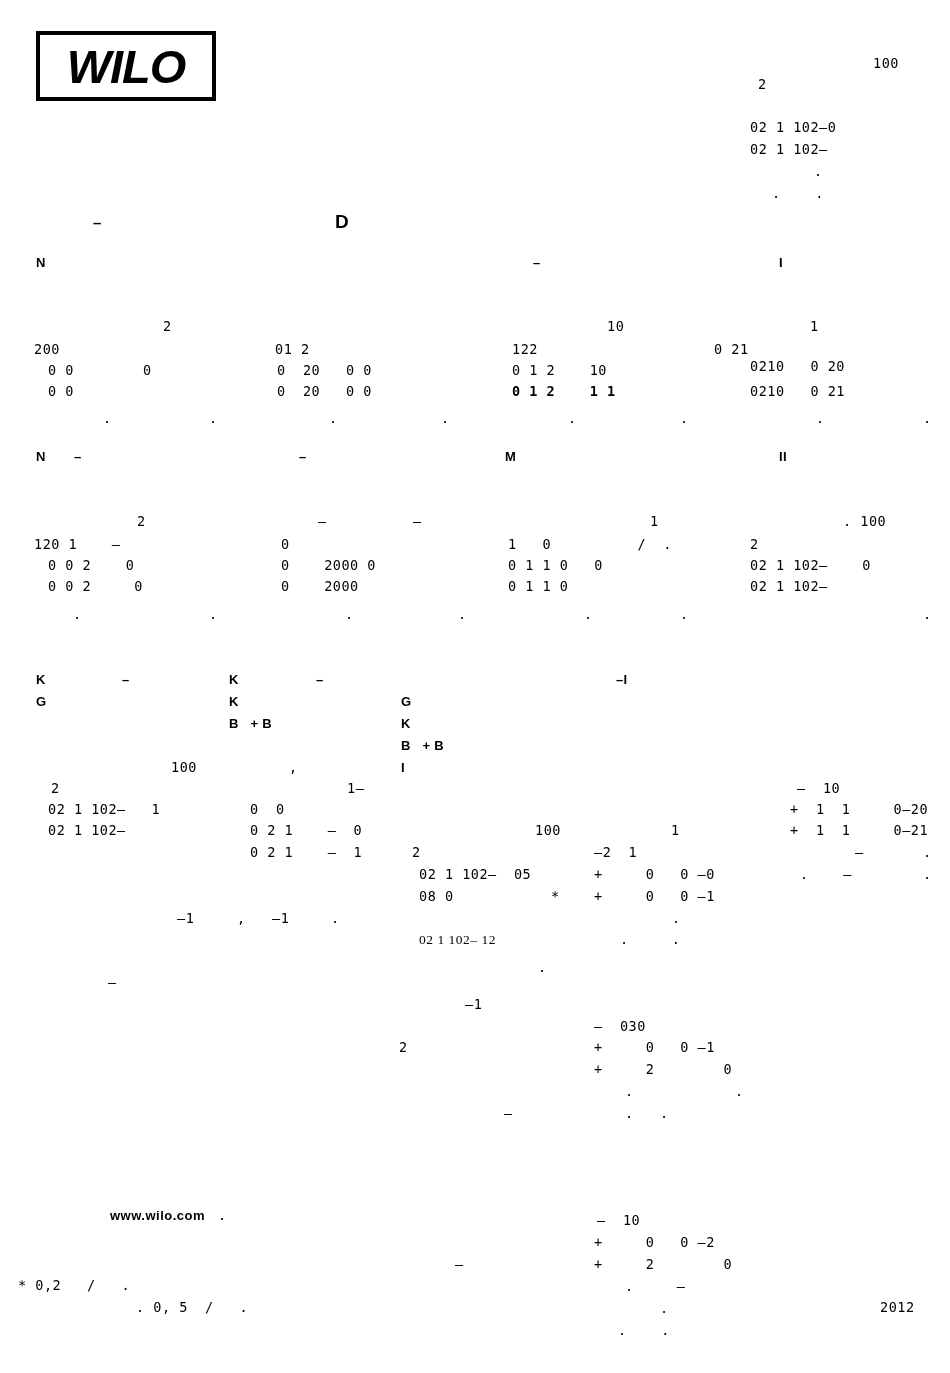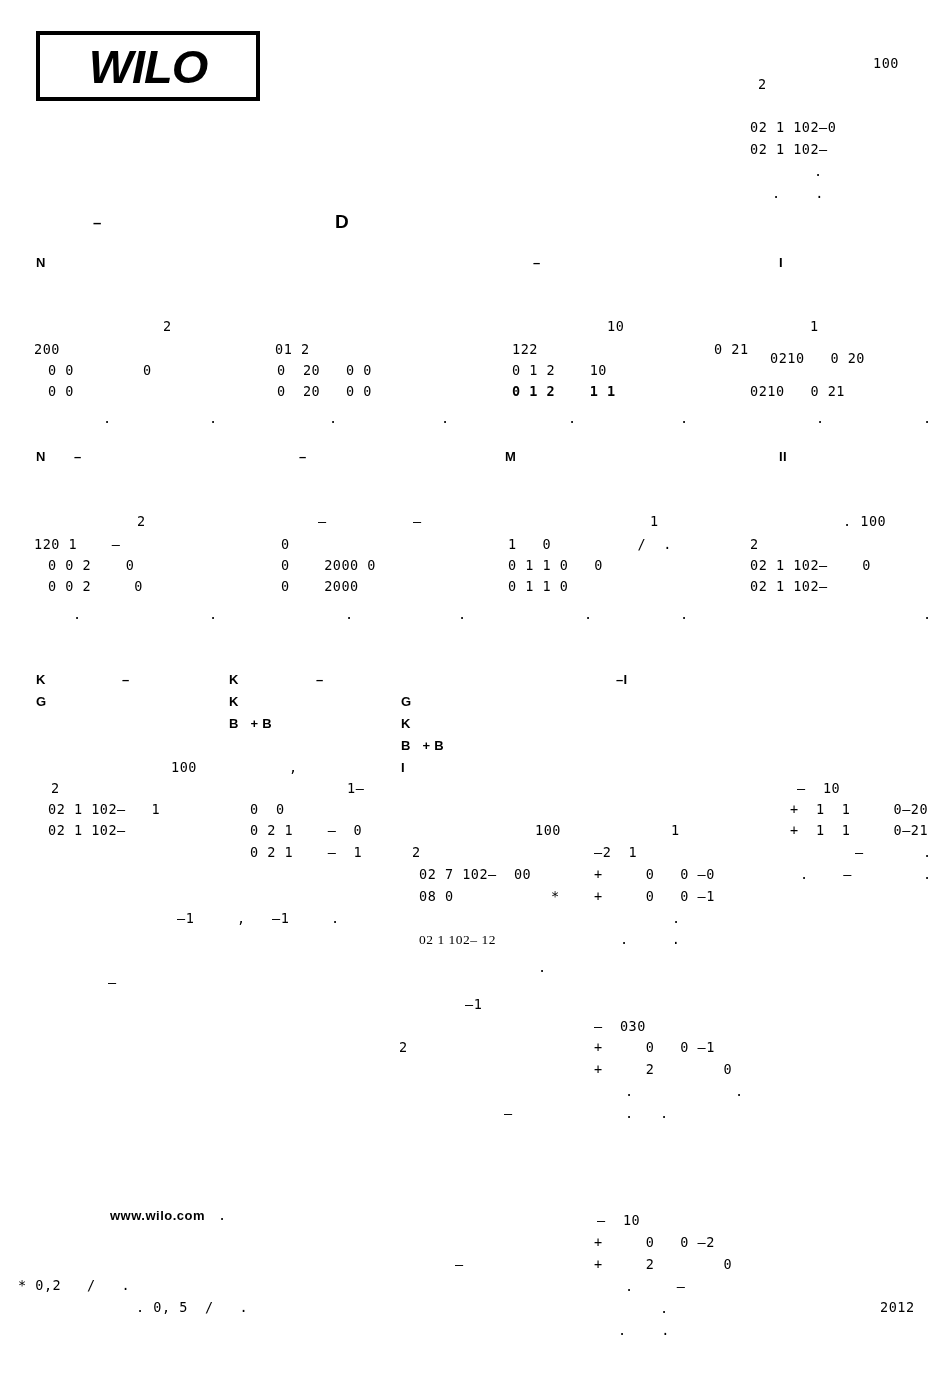--- a/index.html
+++ b/index.html
@@ -44,21 +44,21 @@
   .dash {
     font-family: "Liberation Sans", sans-serif;
     font-weight: bold;
     font-size: 15px;
   }
   
   .logo {
     position: absolute;
     left: 36px;
     top: 31px;
-    width: 224px;
+    width: 180px;
     height: 70px;
     border: 4px solid #000;
     background: #fff;
     box-sizing: border-box;
   }
   .logo-text {
     position: absolute;
     left: 0;
     top: 0;
     width: 100%;
@@ -107,21 +107,21 @@
   <div class="t" style="left:810px; top:320px;">1</div>
 
   <div class="t" style="left:34px; top:343px;">200</div>
   <div class="t" style="left:275px; top:343px;">01 2</div>
   <div class="t" style="left:512px; top:343px;">122</div>
   <div class="t" style="left:714px; top:343px;">0 21</div>
 
   <div class="t" style="left:48px; top:364px;">0 0        0</div>
   <div class="t" style="left:277px; top:364px;">0  20   0 0</div>
   <div class="t" style="left:512px; top:364px;">0 1 2    10</div>
-  <div class="t" style="left:750px; top:352px;margin-left:20px;">0210   0 20</div>
+  <div class="t" style="left:750px; top:360px;">0210   0 20</div>
 
   <div class="t" style="left:48px; top:385px;">0 0</div>
   <div class="t" style="left:277px; top:385px;">0  20   0 0</div>
   <div class="t" style="left:512px; top:385px;font-weight:bold;">0 1 2    1 1</div>
   <div class="t" style="left:750px; top:385px;">0210   0 21</div>
 
   <div class="t" style="left:103px; top:412px;">.</div>
   <div class="t" style="left:209px; top:412px;">.</div>
   <div class="t" style="left:329px; top:412px;">.</div>
   <div class="t" style="left:441px; top:412px;">.</div>
@@ -192,21 +192,21 @@
   <div class="t" style="left:412px; top:846px;">2</div>
   <div class="t" style="left:177px; top:912px;">–1</div>
   <div class="t" style="left:237px; top:912px;">,</div>
   <div class="t" style="left:272px; top:912px;">–1</div>
   <div class="t" style="left:331px; top:912px;">.</div>
   <div class="t" style="left:108px; top:976px;">–</div>
 
   <div class="t" style="left:535px; top:824px;">100</div>
   <div class="t" style="left:671px; top:824px;">1</div>
   <div class="t" style="left:594px; top:846px;">–2  1</div>
-  <div class="t" style="left:419px; top:868px;">02 7 102–  00</div>
+  <div class="t" style="left:419px; top:868px;">02 1 102–  05</div>
   <div class="t" style="left:594px; top:868px;">+     0   0 –0</div>
   <div class="t" style="left:419px; top:890px;">08 0</div>
   <div class="t" style="left:551px; top:890px;">*</div>
   <div class="t" style="left:594px; top:890px;">+     0   0 –1</div>
   <div class="t" style="left:672px; top:912px;">.</div>
   <div class="t" style="left:419px; top:933px;font-family:Liberation Serif, serif;">02 1 102– 12</div>
   <div class="t" style="left:620px; top:933px;">.     .</div>
   <div class="t" style="left:538px; top:961px;">.</div>
   <div class="t" style="left:465px; top:998px;">–1</div>
   <div class="t" style="left:594px; top:1020px;">–  030</div>

